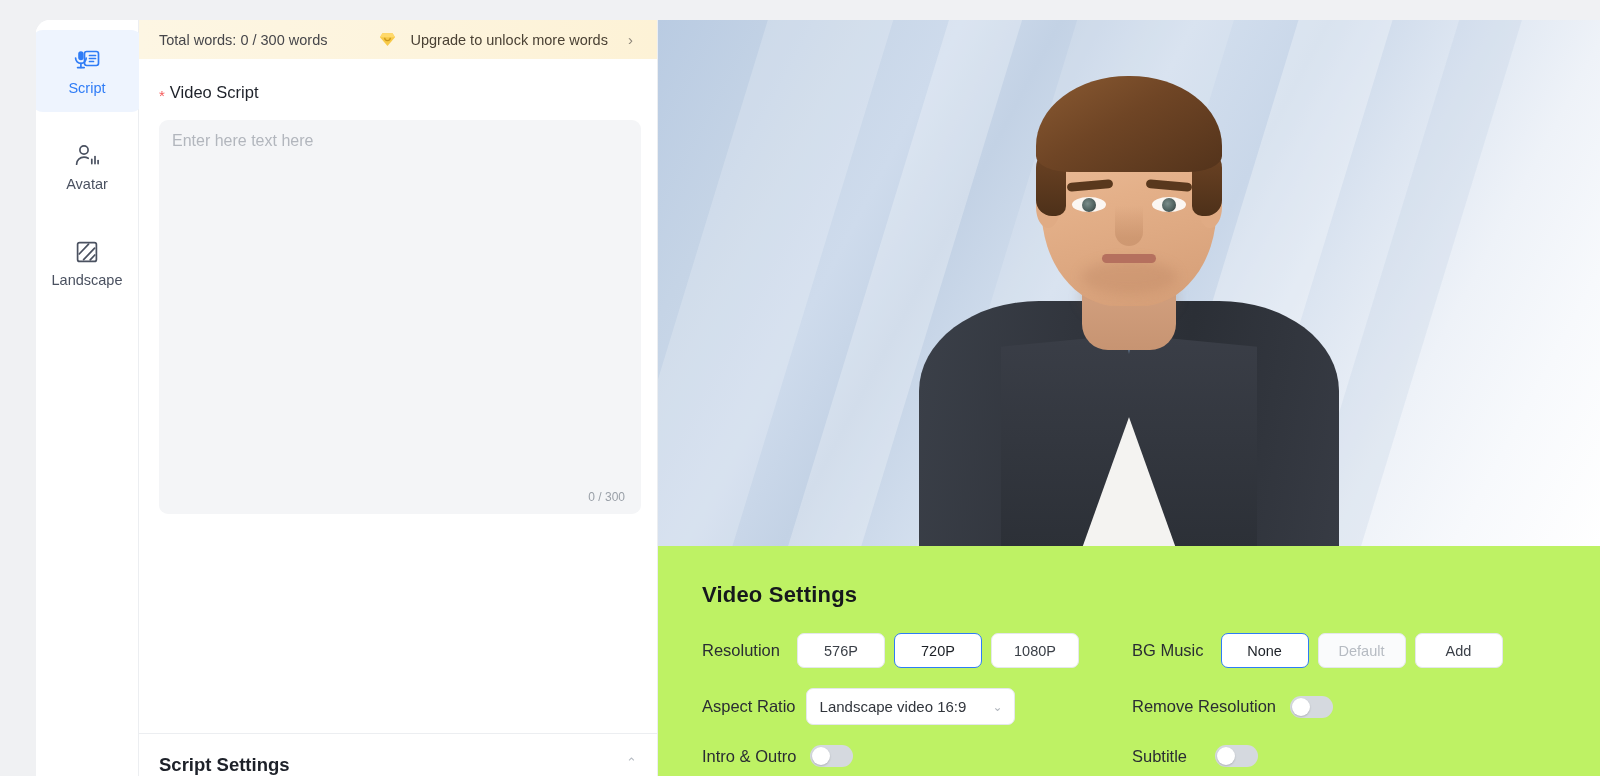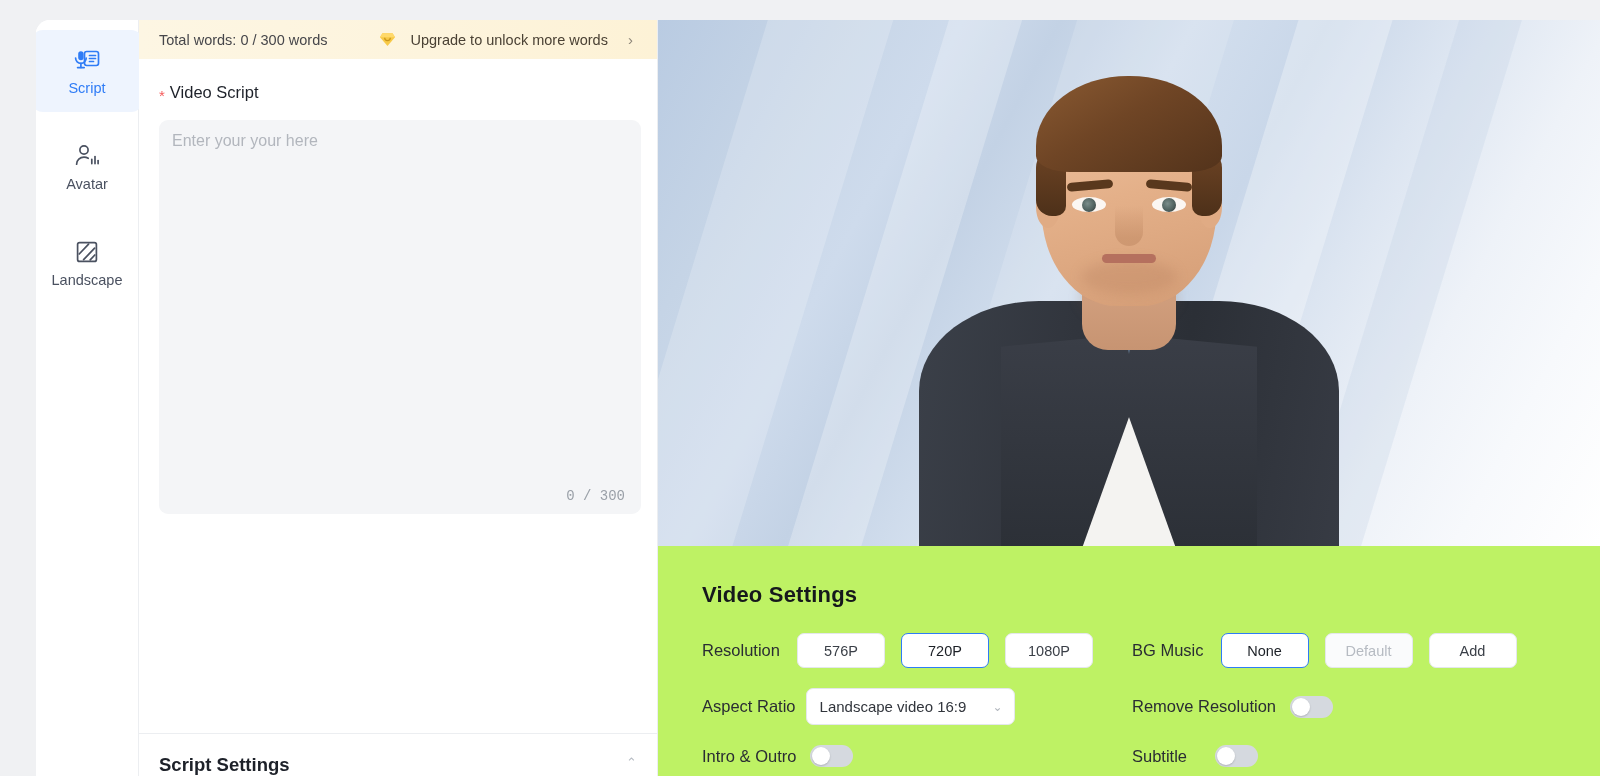--- a/index.html
+++ b/index.html
@@ -106,23 +106,22 @@
   }
   #script-placeholder {
     position: absolute;
     left: 13px; top: 12px;
     font-size: 16px;
     color: #b2b6bd;
   }
   #script-counter {
     position: absolute;
     right: 16px; bottom: 10px;
-    font-size: 14px;
+    font-size: 12px;
     color: #9aa0a8;
-    font-family: Liberation Mono, monospace;
   }
 
   #script-settings-divider {
     position: absolute;
     left: 0; right: 0;
     top: 713px;
     height: 1px;
     background: #eceef1;
   }
   #script-settings-row {
@@ -311,21 +310,21 @@
     display: grid;
     grid-template-columns: 430px auto;
     row-gap: 20px;
   }
   .srow { display: flex; align-items: center; }
   .slabel {
     font-size: 16.5px;
     color: #2a2d33;
     white-space: nowrap;
   }
-  .seg-group { display: flex; gap: 16px; }
+  .seg-group { display: flex; gap: 9px; }
   .seg {
     min-width: 88px; height: 35px;
     border: 1px solid #e4e7ec;
     background: #fff;
     border-radius: 7px;
     display: flex; align-items: center; justify-content: center;
     font-size: 14.5px; color: #3a3f47;
     cursor: pointer;
     padding: 0 12px;
   }
@@ -430,21 +429,21 @@
         <span class="chev-r">›</span>
       </span>
     </div>
 
     <div id="script-head">
       <span class="req">*</span>
       <span>Video Script</span>
     </div>
 
     <div id="script-box">
-      <div id="script-placeholder">Enter your your here</div>
+      <div id="script-placeholder">Enter here text here</div>
       <div id="script-counter">0 / 300</div>
     </div>
 
     <div id="script-settings-divider"></div>
     <div id="script-settings-row">
       <span id="script-settings-title">Script Settings</span>
       <span id="script-settings-chev">⌃</span>
     </div>
   </section>
 

